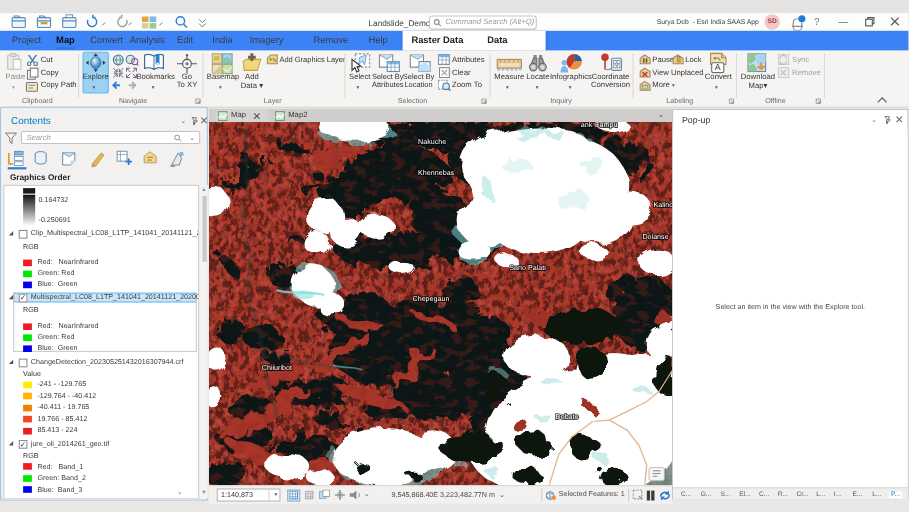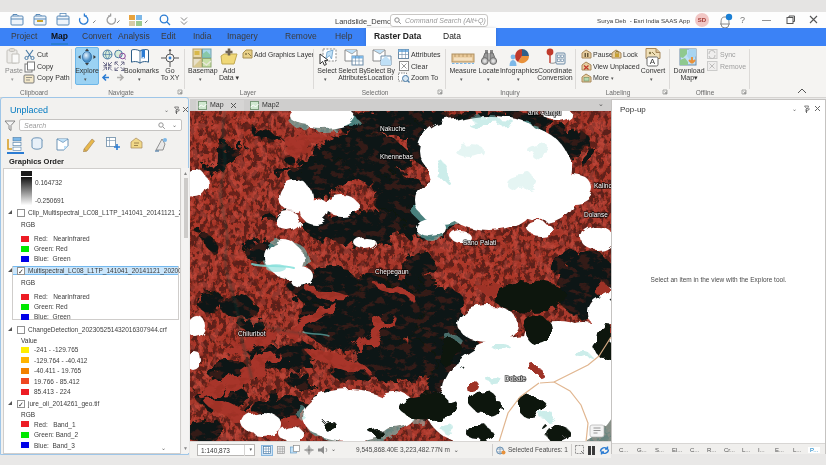--- a/index.html
+++ b/index.html
@@ -87,21 +87,21 @@
   <span class="mtab" style="left:51px;color:#0f0f0f;font-weight:bold;border-bottom:2px solid #2b7cd3;padding-bottom:2px;">Map</span>
   <span class="mtab" style="left:82px;">Convert</span>
   <span class="mtab" style="left:118px;">Analysis</span>
   <span class="mtab" style="left:161px;">Edit</span>
   <span class="mtab" style="left:193px;">India</span>
   <span class="mtab" style="left:227px;">Imagery</span>
   <span class="mtab" style="left:285px;">Remove</span>
   <span class="mtab" style="left:335px;">Help</span>
   <div class="abs" style="left:366px;top:0;width:130px;height:18px;background:#fff;box-shadow:0 0 3px rgba(0,0,0,0.15);"></div>
   <span class="mtab" style="left:374px;font-weight:bold;color:#222;">Raster Data</span>
-  <span class="mtab" style="left:443px;font-weight:normal;color:#222;">Data</span>
+  <span class="mtab" style="left:443px;font-weight:bold;color:#222;">Data</span>
 </div>
 <div class="abs" id="ribbon">
 
   <svg width="18" height="18" style="position:absolute;left:5px;top:2px;opacity:0.55">
     <rect x="2" y="2" width="10" height="13" rx="1" fill="#e8e6e2" stroke="#9a9890"></rect>
     <rect x="4.5" y="0.5" width="5" height="3" rx="1" fill="#cfccc4" stroke="#9a9890"></rect>
     <path d="M7 6 h7 v9 h-7 z" fill="#fff" stroke="#9a9890"></path>
   </svg>
   <div class="btxt" style="left:1px;top:21px;width:26px;color:#8a8a8a;">Paste</div>
   <div class="chev" style="left:11px;top:30px;color:#999;">▾</div>
@@ -356,21 +356,21 @@
   <div class="glabel" style="left:665px;">Offline</div>
   <svg width="6" height="6" style="position:absolute;left:741px;top:43px">
       <path d="M1 1 h4 v4 h-4 z M2.5 2.5 l2 2 m0 -2 v2 h-2" fill="none" stroke="#8a8a8a" stroke-width="0.7"></path>
     </svg>
   <div class="gsep" style="left:749px;"></div>
   <svg width="10" height="6" style="position:absolute;left:797px;top:42px">
       <path d="M1 5 l4 -4 l4 4" fill="none" stroke="#555" stroke-width="1"></path>
     </svg>
 </div>
 <div class="abs" id="contents">
-  <div class="abs" style="left:9px;top:7px;font-size:9px;color:#0079c1;">Unplaced</div>
+  <div class="abs" style="left:9px;top:7px;font-size:9px;color:#0079c1;">Contents</div>
   <div class="abs" style="left:163px;top:8px;font-size:6px;color:#666;">⌄</div>
   <svg width="7" height="8" style="position:absolute;left:172px;top:8px">
       <path d="M1.5 1 h4 l-1 3 h2 l-3.5 3 v-3 h1 z" fill="none" stroke="#666" stroke-width="0.8"></path>
       <path d="M3.5 5 v3" stroke="#666"></path>
     </svg>
   <svg width="7" height="7" style="position:absolute;left:181px;top:8px">
       <path d="M1 1 l5 5 M6 1 l-5 5" stroke="#666" stroke-width="1"></path>
     </svg>
   <svg width="12" height="11" style="position:absolute;left:3px;top:22px">
       <path d="M1 1 h10 l-4 4.5 v5 l-2 -1.5 v-3.5 z" fill="#f4f4f4" stroke="#7a7a7a" stroke-width="0.9"></path>

